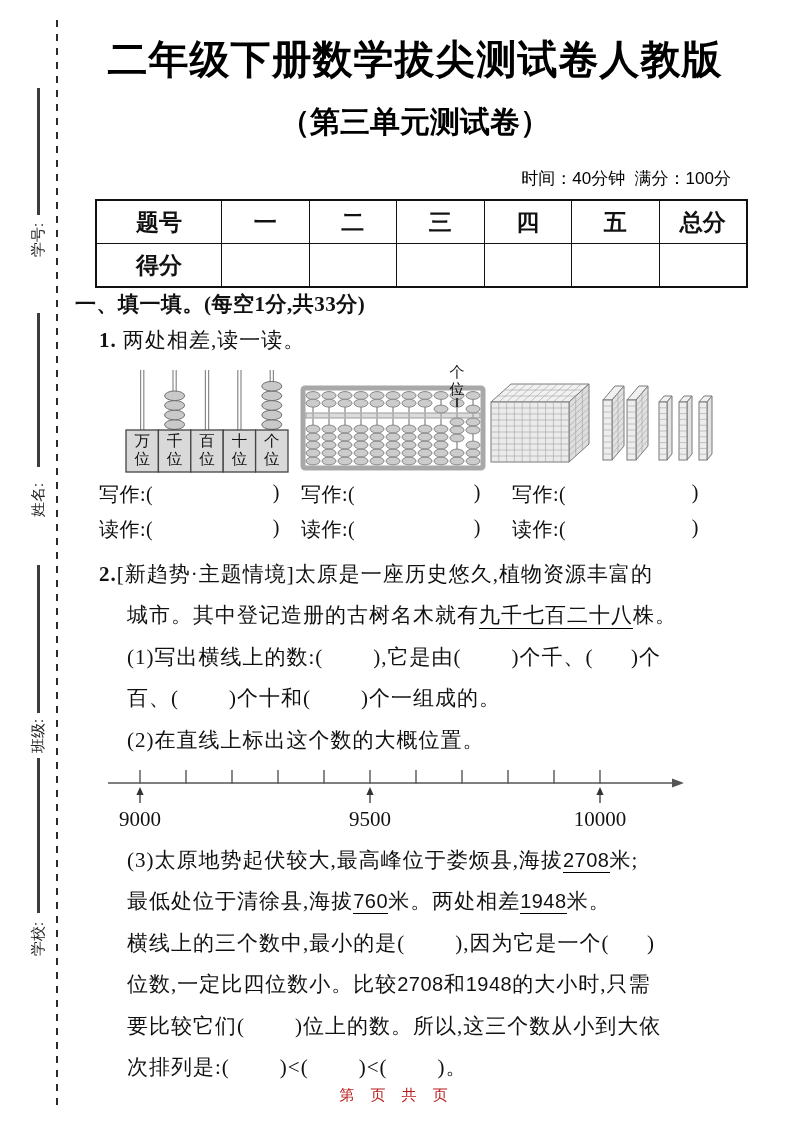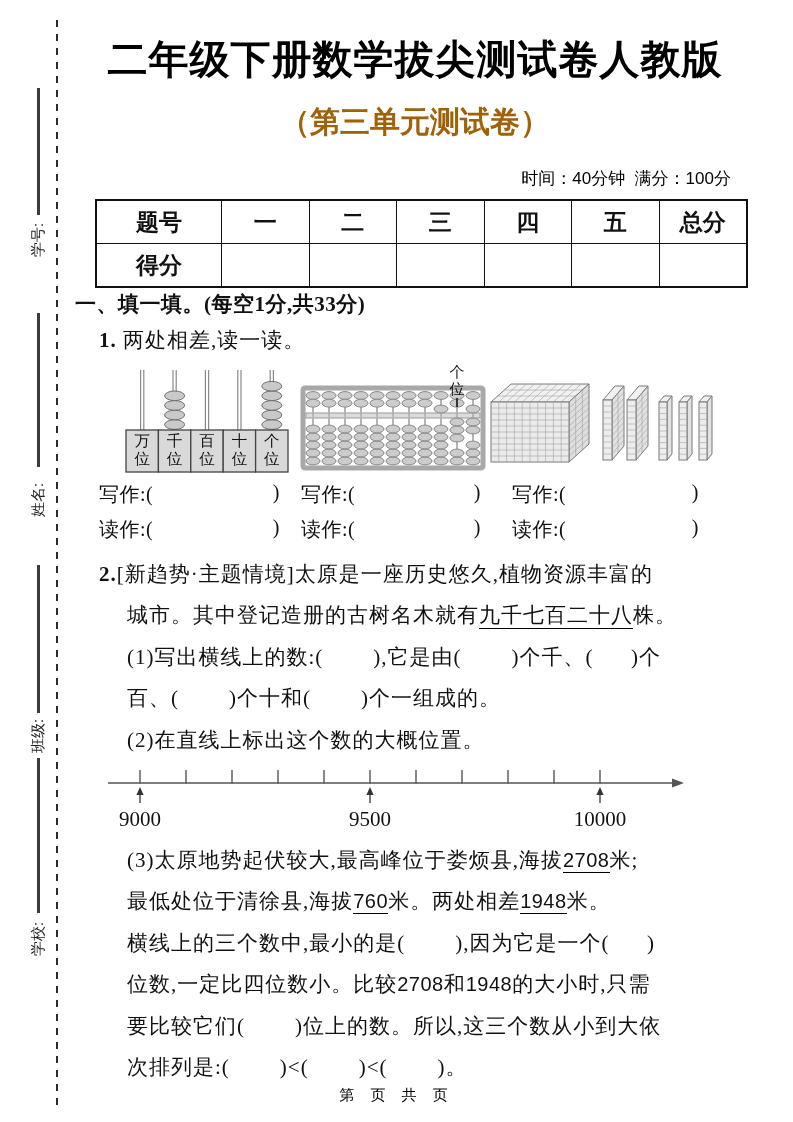--- a/index.html
+++ b/index.html
@@ -10,21 +10,21 @@
   .cut-line{position:absolute;left:56px;top:20px;width:2px;height:1088px;
             background:repeating-linear-gradient(to bottom,#2b2b2b 0 7px,transparent 7px 14px);}
   .side-line{position:absolute;left:37px;width:2.5px;background:#3c3c3c;}
   .side-label{position:absolute;width:80px;height:20px;line-height:20px;text-align:center;
               font-family:"Liberation Sans",sans-serif;font-size:15px;color:#222;
               transform:rotate(-90deg);white-space:pre;}
   
   .title{position:absolute;left:75px;top:32px;width:680px;text-align:center;
          font-family:"Liberation Sans",sans-serif;font-weight:bold;font-size:40px;letter-spacing:1px;color:#000;}
   .subtitle{position:absolute;left:75px;top:102px;width:680px;text-align:center;
-            font-family:"Liberation Sans",sans-serif;font-weight:bold;font-size:30px;color:#a16207;}
+            font-family:"Liberation Sans",sans-serif;font-weight:bold;font-size:30px;color:#000000;}
   .meta{position:absolute;left:58px;top:167px;width:673px;text-align:right;
         font-family:"Liberation Sans",sans-serif;font-size:17px;color:#000;white-space:pre;}
   
   .score-table{position:absolute;left:95px;top:199px;width:653px;border:2.2px solid #111;box-sizing:border-box;}
   .trow{display:grid;grid-template-columns:124px repeat(6,1fr);}
   .trow + .trow{border-top:1.8px solid #111;}
   .tcell{border-left:1.8px solid #111;height:42px;display:flex;align-items:center;justify-content:center;
          font-size:23px;font-weight:bold;font-family:"Liberation Serif",serif;}
   .tcell.first{border-left:none;}
   
@@ -32,21 +32,21 @@
   .tline{position:absolute;font-size:21px;white-space:pre;letter-spacing:1px;line-height:28px;}
   .b{font-weight:bold;}
   .u{border-bottom:1.7px solid #000;padding-bottom:1px;}
   .n{font-family:"Liberation Sans",sans-serif;font-size:20px;letter-spacing:.5px;}
   .ansrow{position:absolute;height:26px;}
   .anscol{position:absolute;display:flex;justify-content:space-between;font-size:20px;white-space:pre;letter-spacing:.5px;}
   .abacus-label{position:absolute;left:448px;top:364px;width:18px;font-size:15px;line-height:17px;
                 word-break:break-all;text-align:center;}
   .abacus-pointer{position:absolute;left:456px;top:398px;width:1.5px;height:9px;background:#333;}
   .footer{position:absolute;left:0;top:1086px;width:793px;text-align:center;
-          font-family:"Liberation Sans",sans-serif;font-size:15px;letter-spacing:6px;white-space:pre;color:#000000;}
+          font-family:"Liberation Sans",sans-serif;font-size:15px;letter-spacing:6px;white-space:pre;color:#b91c1c;}
   svg text{font-family:"Liberation Serif",serif;}
 </style>
 </head>
 <body>
 
 <div class="page">
 
   <div class="cut-line"></div>
 
   <div class="side-line" style="top:88px;height:127px;"></div>

